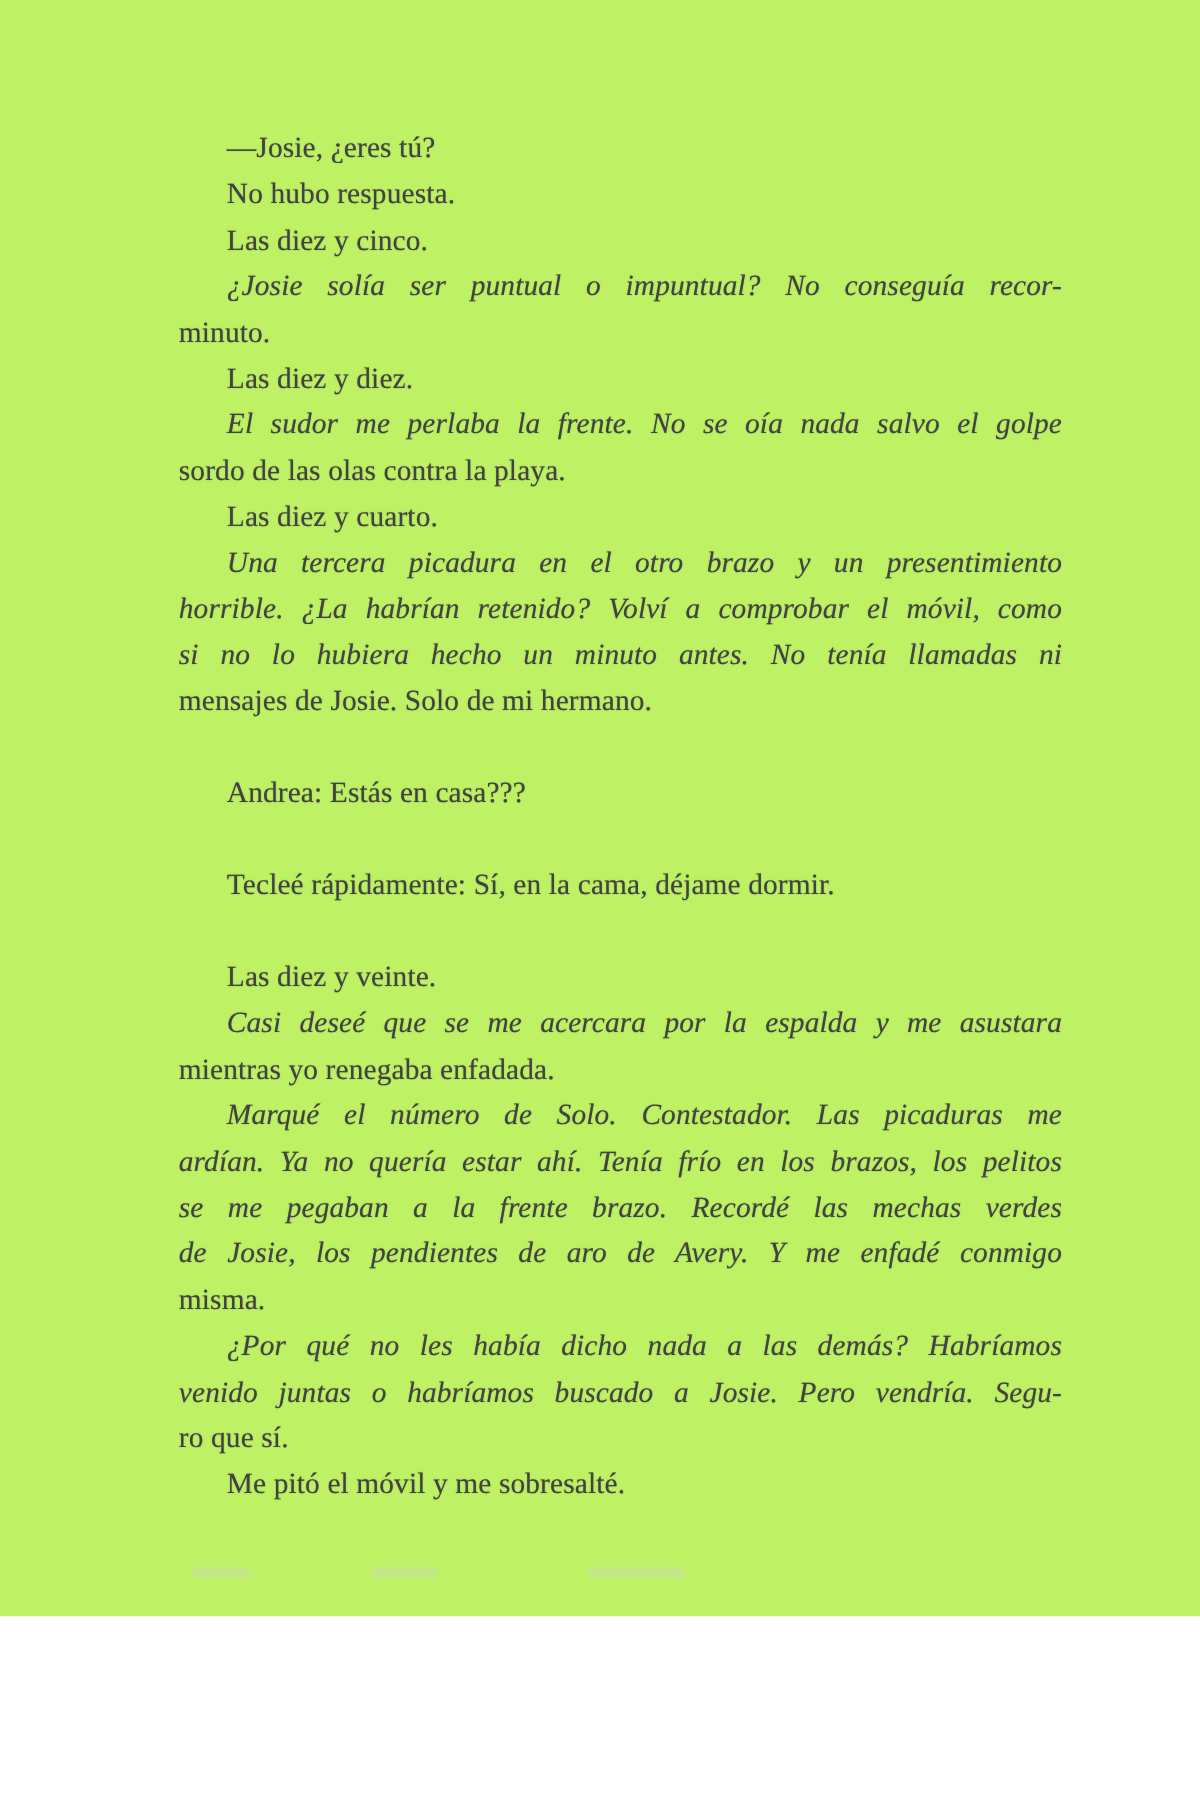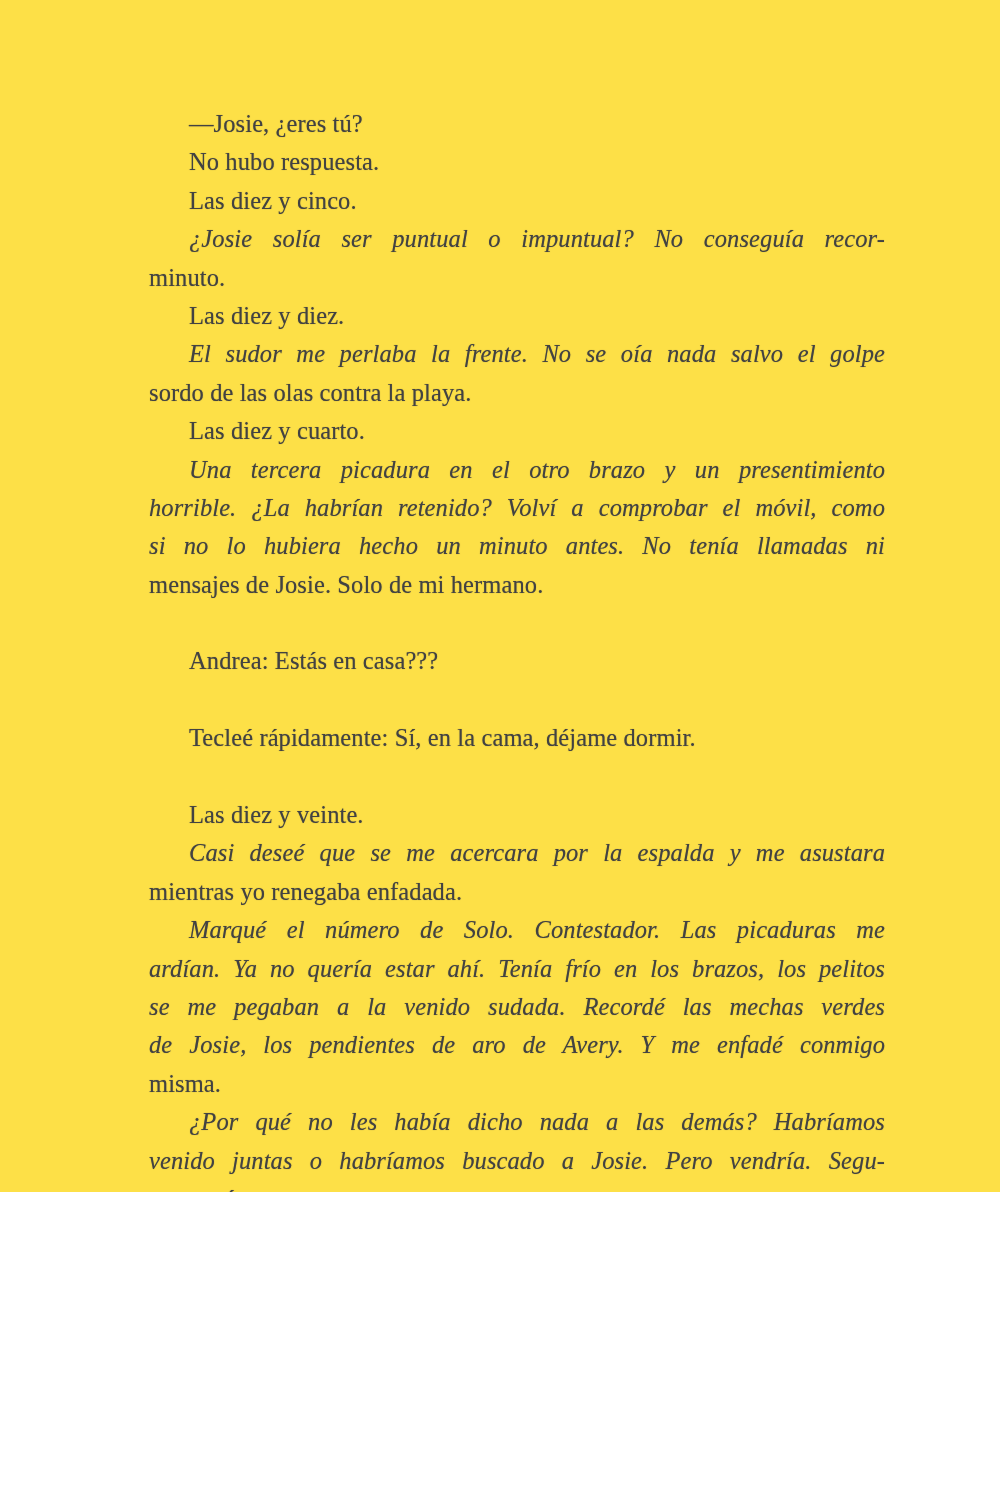--- a/index.html
+++ b/index.html
@@ -3,22 +3,22 @@
 <meta charset="utf-8">
 <style>
   html, body {
     margin: 0;
     padding: 0;
     background: #ffffff;
   }
   .page {
     position: relative;
     width: 1000px;
-    height: 1192px;
-    background: #fde047;
+    height: 1347px;
+    background: #bef264;
     overflow: hidden;
     font-family: "Liberation Serif", "DejaVu Serif", serif;
   }
   .textblock {
     position: absolute;
     left: 149px;
     top: 105px;
     width: 736px;
     color: #424242;
     font-size: 24.5px;
@@ -95,21 +95,21 @@
       <div class="line"></div>
       <div class="line indent">Andrea: Estás en casa???</div>
       <div class="line"></div>
       <div class="line indent">Tecleé rápidamente: Sí, en la cama, déjame dormir.</div>
       <div class="line"></div>
       <div class="line indent">Las diez y veinte.</div>
       <div class="line indent full">Casi deseé que se me acercara por la espalda y me asustara</div>
       <div class="line">mientras yo renegaba enfadada.</div>
       <div class="line indent full">Marqué el número de Solo. Contestador. Las picaduras me</div>
       <div class="line full">ardían. Ya no quería estar ahí. Tenía frío en los brazos, los pelitos</div>
-      <div class="line full">se me pegaban a la venido sudada. Recordé las mechas verdes</div>
+      <div class="line full">se me pegaban a la frente brazo. Recordé las mechas verdes</div>
       <div class="line full">de Josie, los pendientes de aro de Avery. Y me enfadé conmigo</div>
       <div class="line">misma.</div>
       <div class="line indent full">¿Por qué no les había dicho nada a las demás? Habríamos</div>
       <div class="line full">venido juntas o habríamos buscado a Josie. Pero vendría. Segu-</div>
       <div class="line">ro que sí.</div>
       <div class="line indent">Me pitó el móvil y me sobresalté.</div>
     </div>
 
   <div class="ghost-line">
     <span class="ghost-a"></span>

